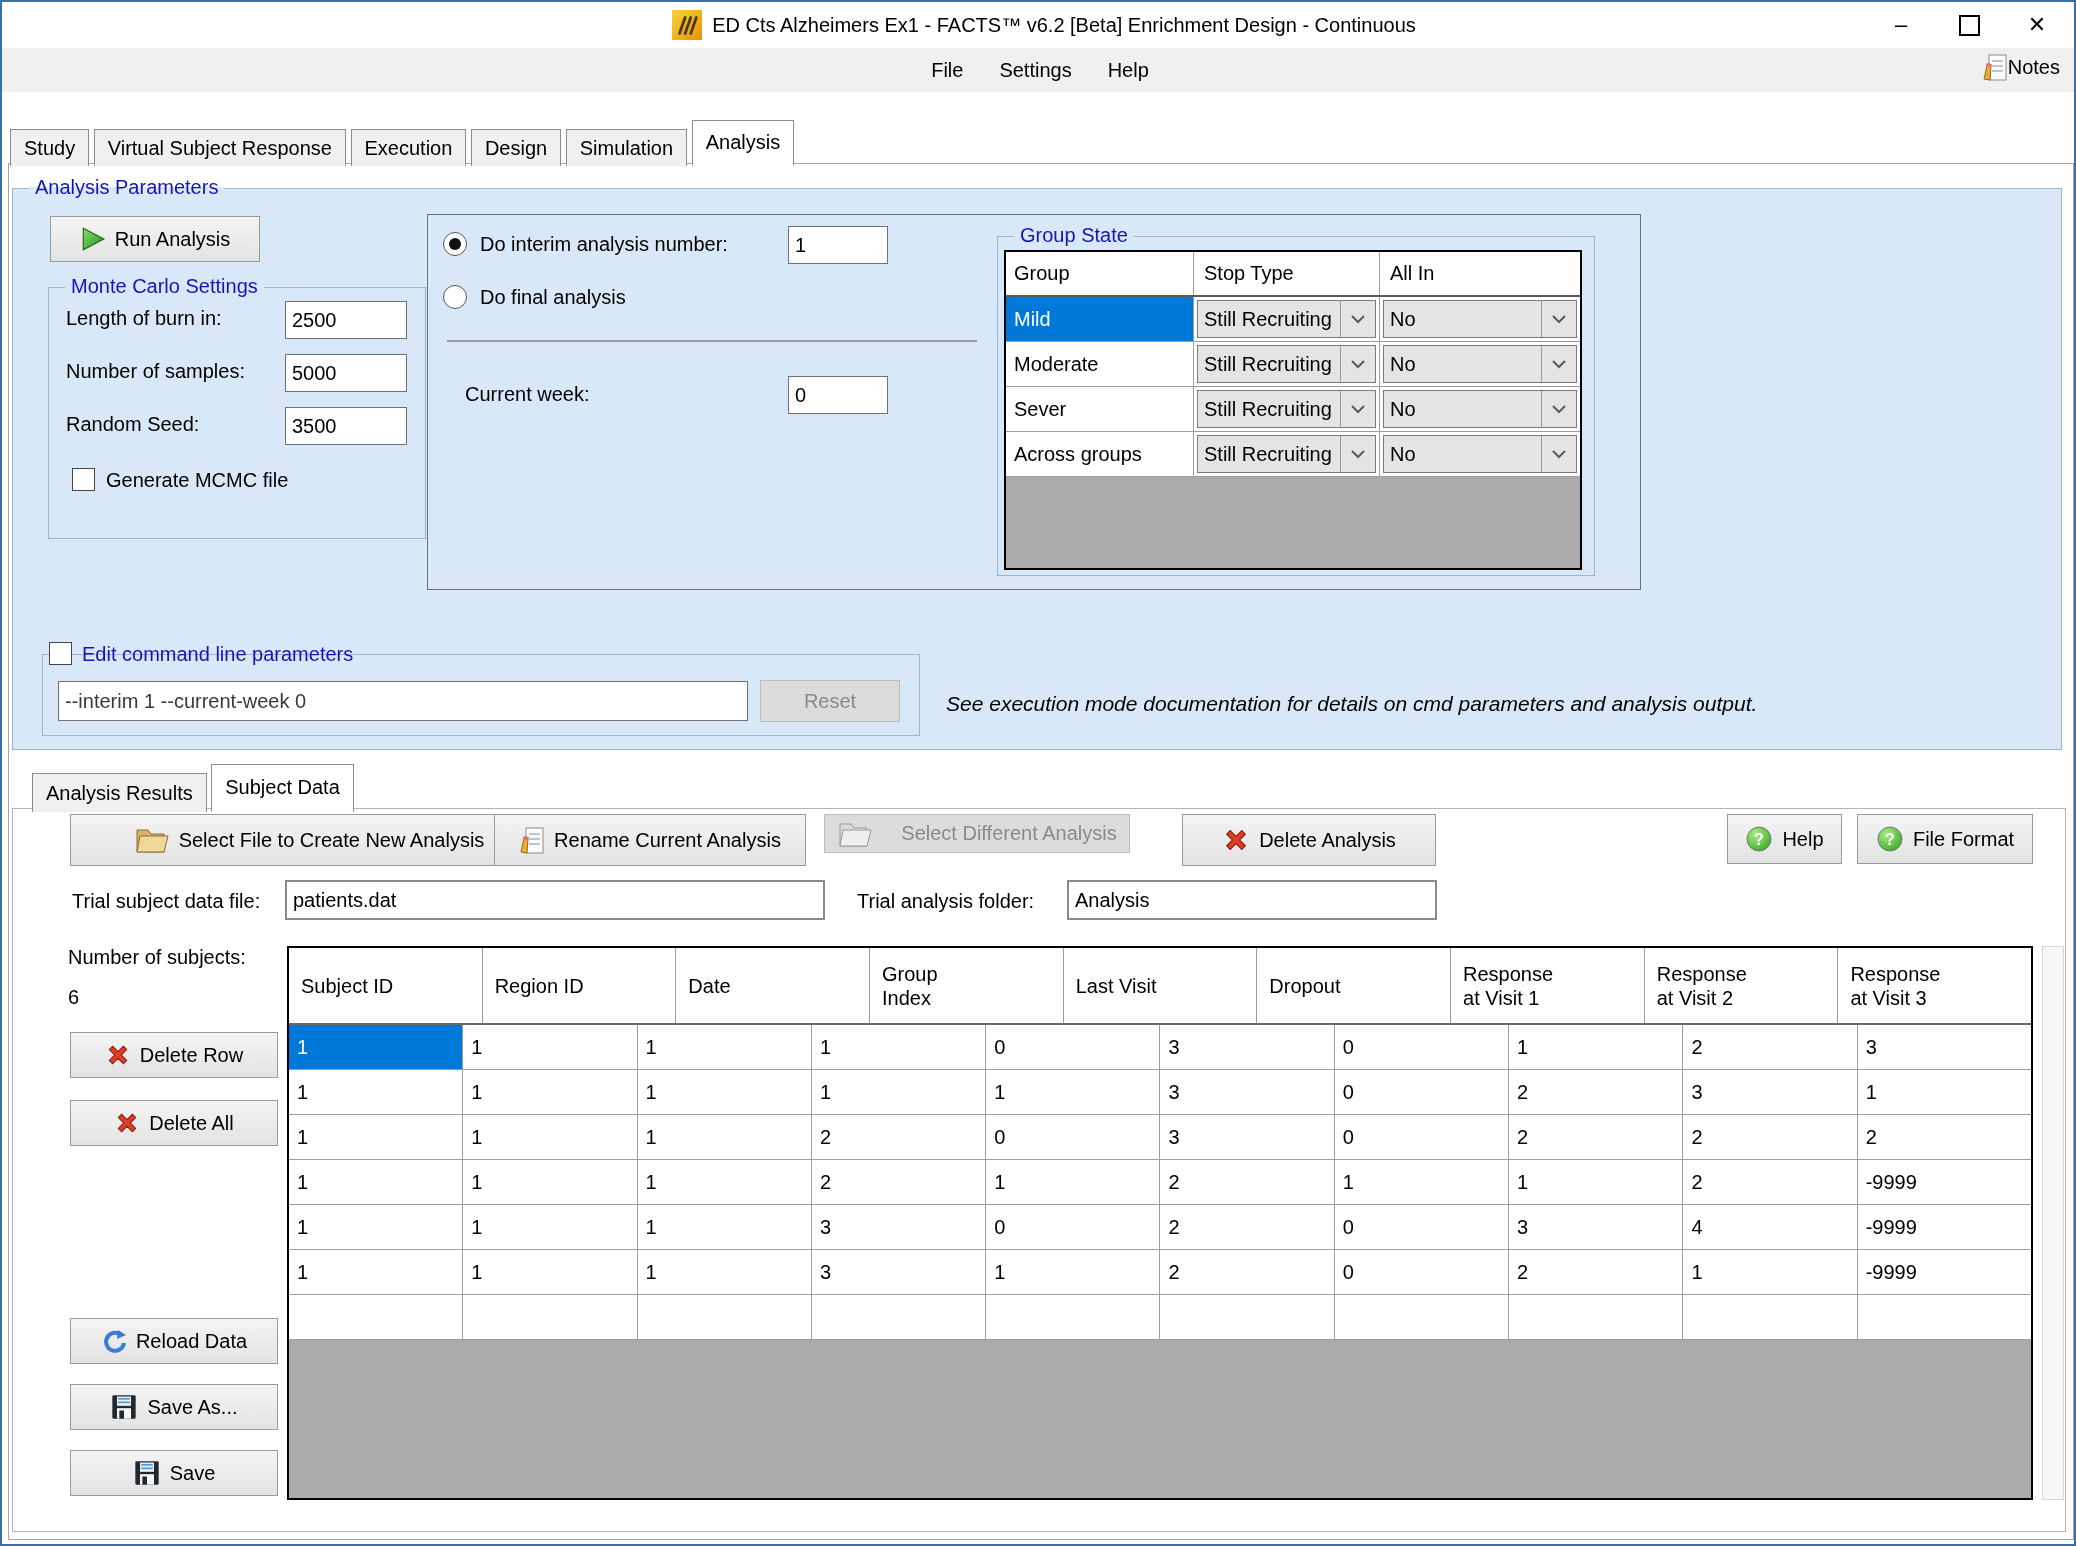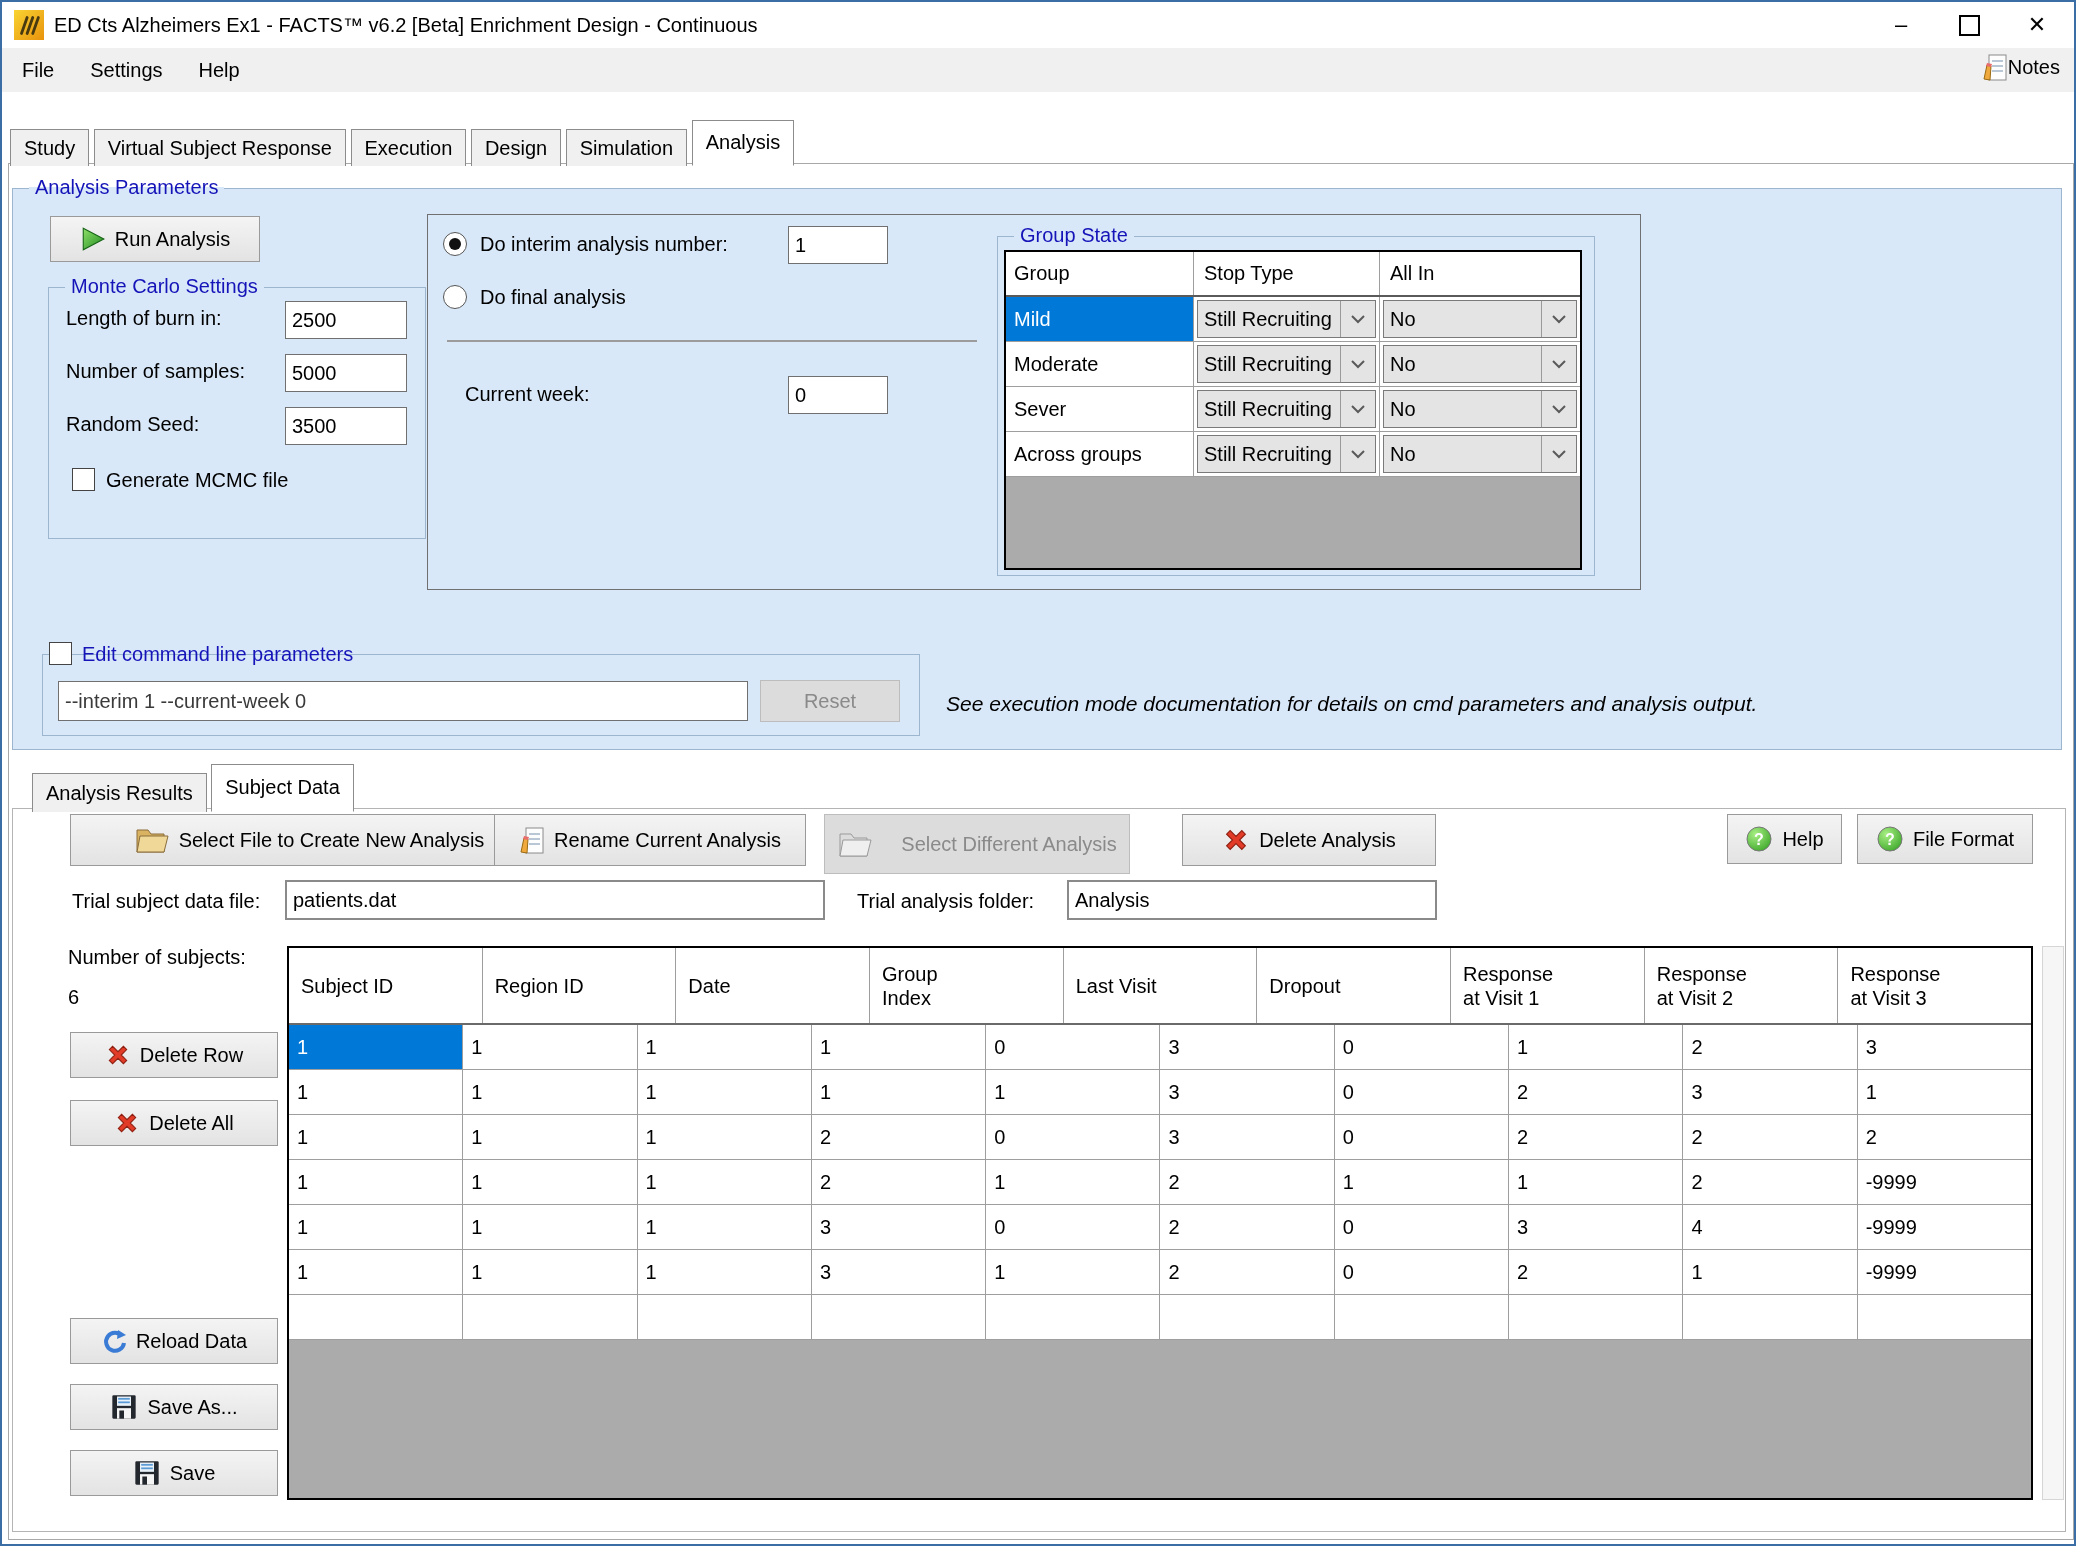--- a/index.html
+++ b/index.html
@@ -1,21 +1,21 @@
 <!DOCTYPE html>
 <html><head>
 <meta charset="utf-8">
 <style>
   html,body{margin:0;padding:0;}
   body{
     width:2076px;height:1546px;box-sizing:border-box;position:relative;
     border:2px solid #3a6ea5;background:#fff;overflow:hidden;
     font-family:"Liberation Sans",sans-serif;color:#000;font-size:20px;
   }
-  .abs{position:absolute;}
+  .abs{position:absolute;justify-content:center;}
   
   .titlebar{left:0;top:0;right:0;height:46px;background:#fff;display:flex;align-items:center;}
   .appicon{width:30px;height:30px;margin:0 10px 0 12px;}
   .title-text{font-size:20px;}
   .wctrl{position:absolute;top:0;height:46px;width:66px;display:flex;align-items:center;justify-content:center;font-size:22px;cursor:default;}
   .wctrl.min{right:140px;}
   .wctrl.max{right:72px;}
   .wctrl.close{right:4px;}
   .maxbox{width:17px;height:17px;border:2px solid #000;display:inline-block;}
   
@@ -299,21 +299,21 @@
     <g stroke="#b9c6d6" stroke-width="2">
         <line x1="10" y1="9" x2="21" y2="9"></line>
         <line x1="10" y1="14" x2="21" y2="14"></line>
         <line x1="10" y1="19" x2="21" y2="19"></line>
       </g>
     <polygon points="2,27 5,13 9,14 8,28" fill="#f0a93c" stroke="#9a6a12"></polygon>
     <polygon points="5,11 10,12 9,15 4,14" fill="#e86c6c"></polygon>
   </svg>
   <span>Rename Current Analysis</span>
 </div>
-<div class="btn disabled" style="left:822px;top:812px;width:306px;height:60px;gap:28px;">
+<div class="btn disabled" style="left:822px;top:812px;width:306px;height:39px;gap:28px;">
   <svg class="ico" width="36" height="30" viewBox="0 0 36 30">
     <path d="M3 5 h11 l3 4 h13 v18 h-27 z" fill="#dcdcdc" stroke="#9a9a9a"></path>
     <path d="M6 11 h28 l-4 16 h-27 z" fill="#efefef" stroke="#9a9a9a"></path>
   </svg>
   <span>Select Different Analysis</span>
 </div>
 <div class="btn" style="left:1180px;top:812px;width:254px;height:52px;">
   <svg class="ico" width="28" height="28" viewBox="0 0 24 24">
     <path d="M4 7 L7 4 L12 9 L17 4 L20 7 L15 12 L20 17 L17 20 L12 15 L7 20 L4 17 L9 12 Z" fill="#e23c28" stroke="#8f1f10"></path>
   </svg>

